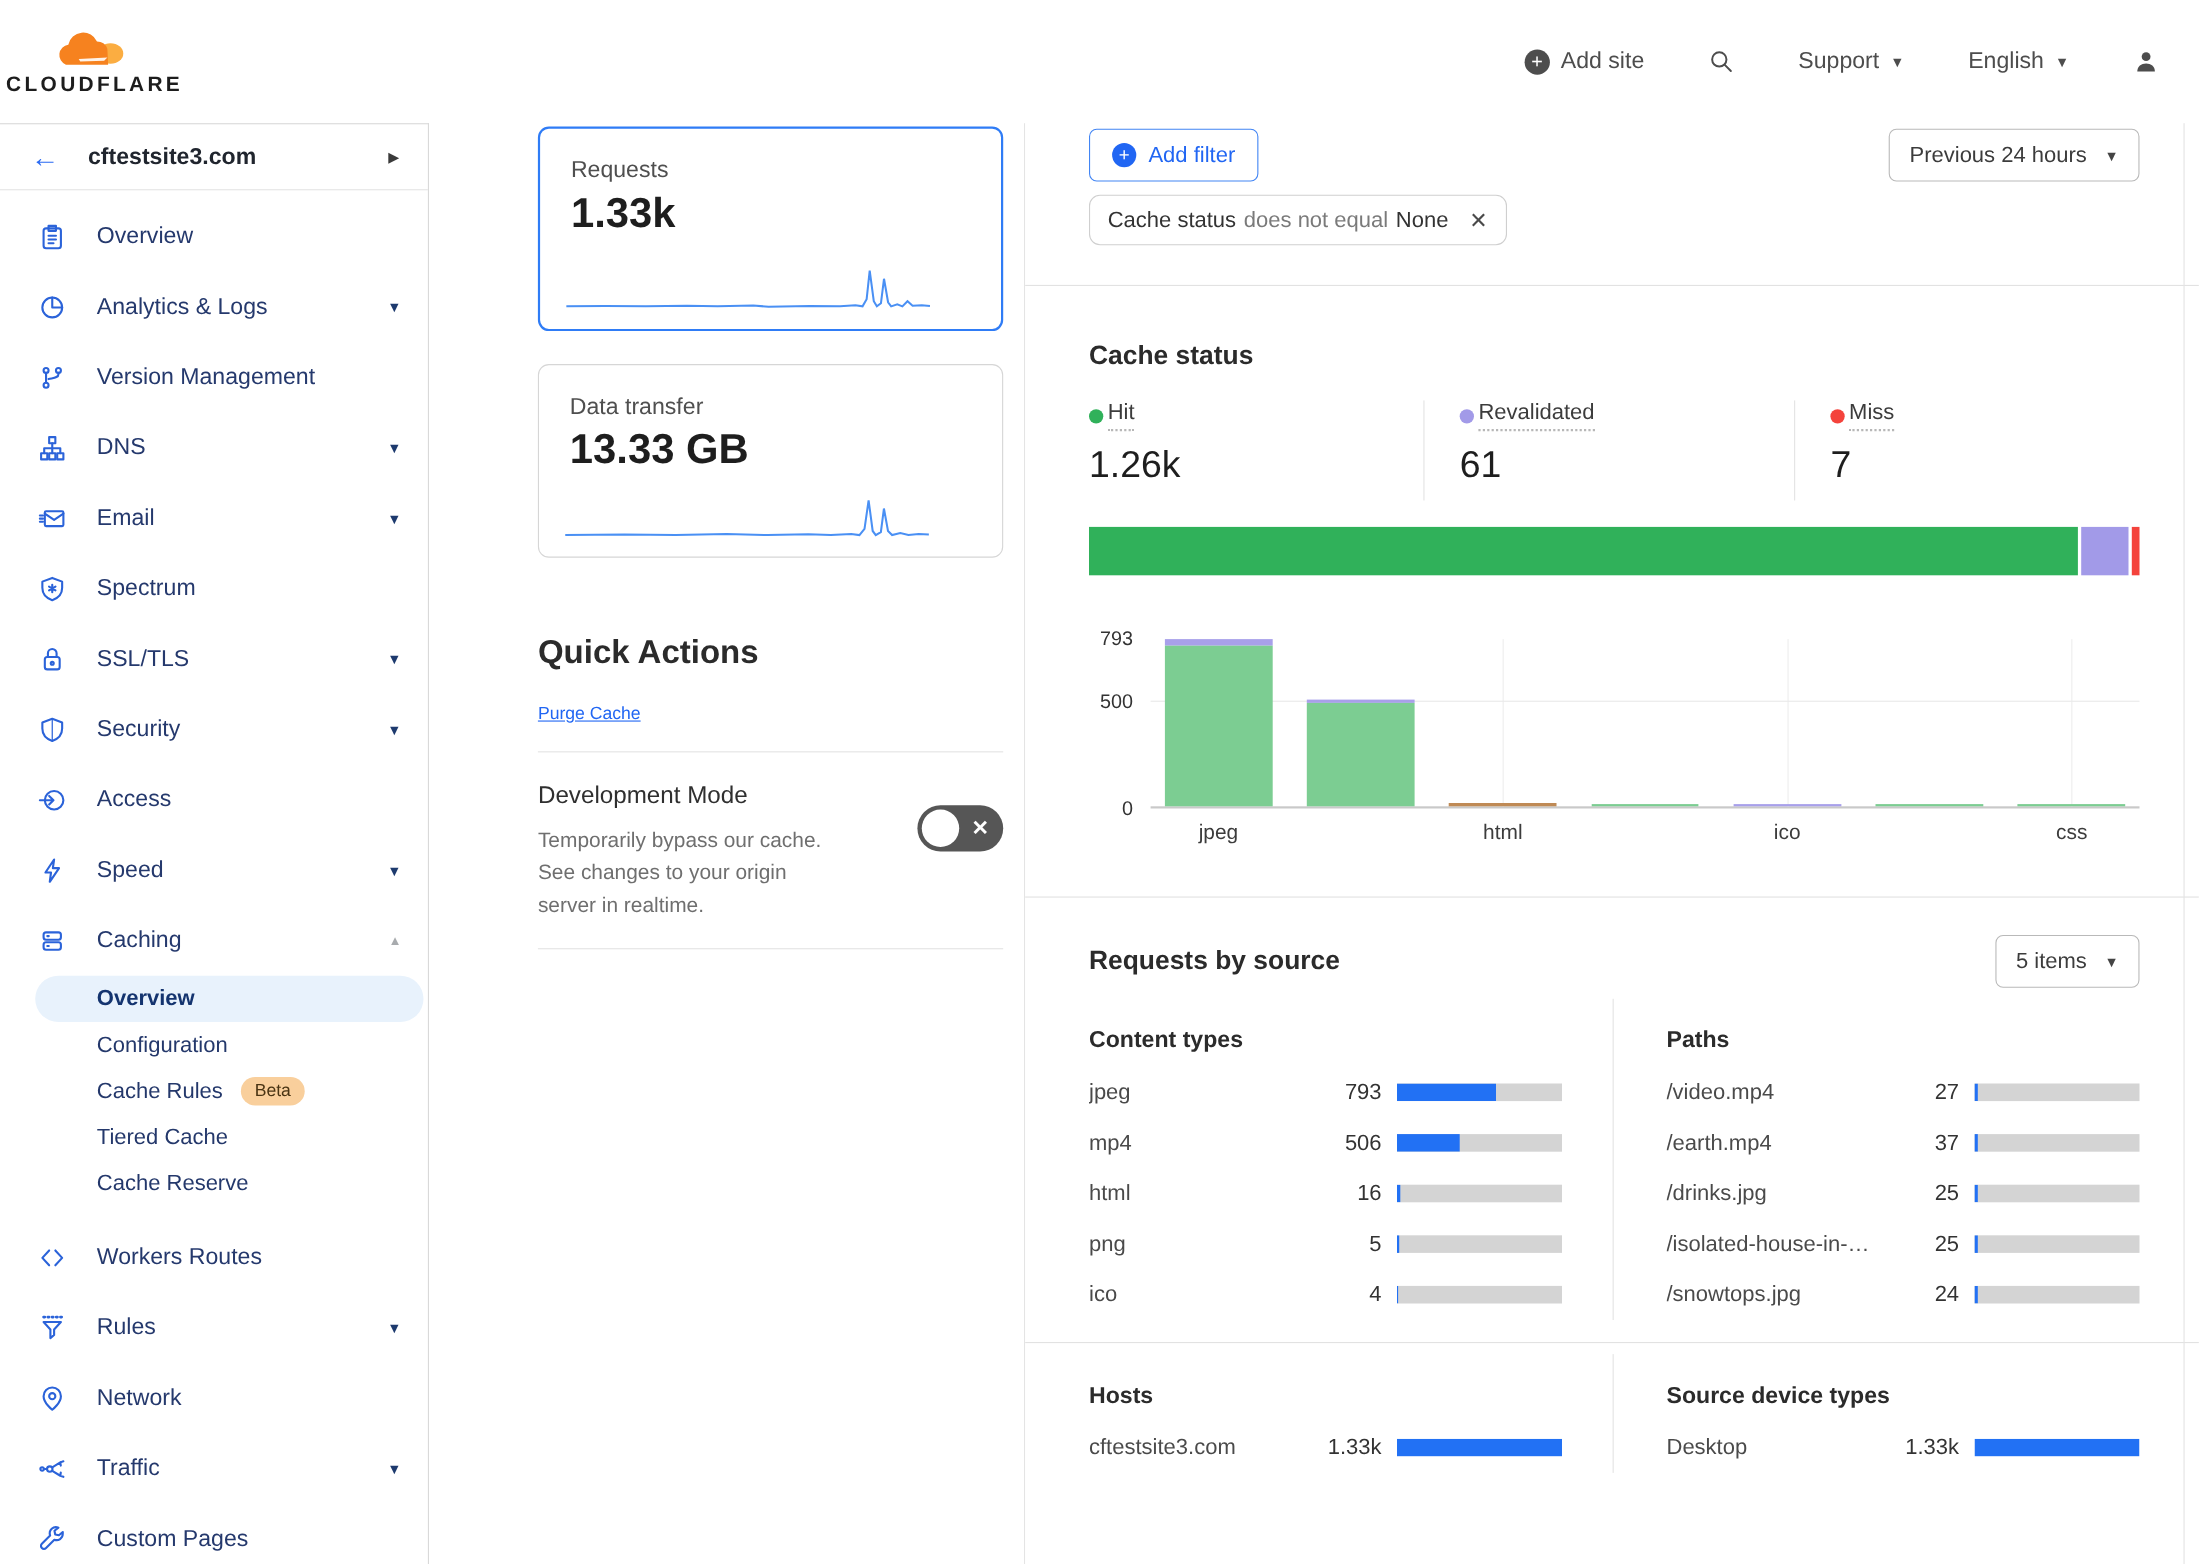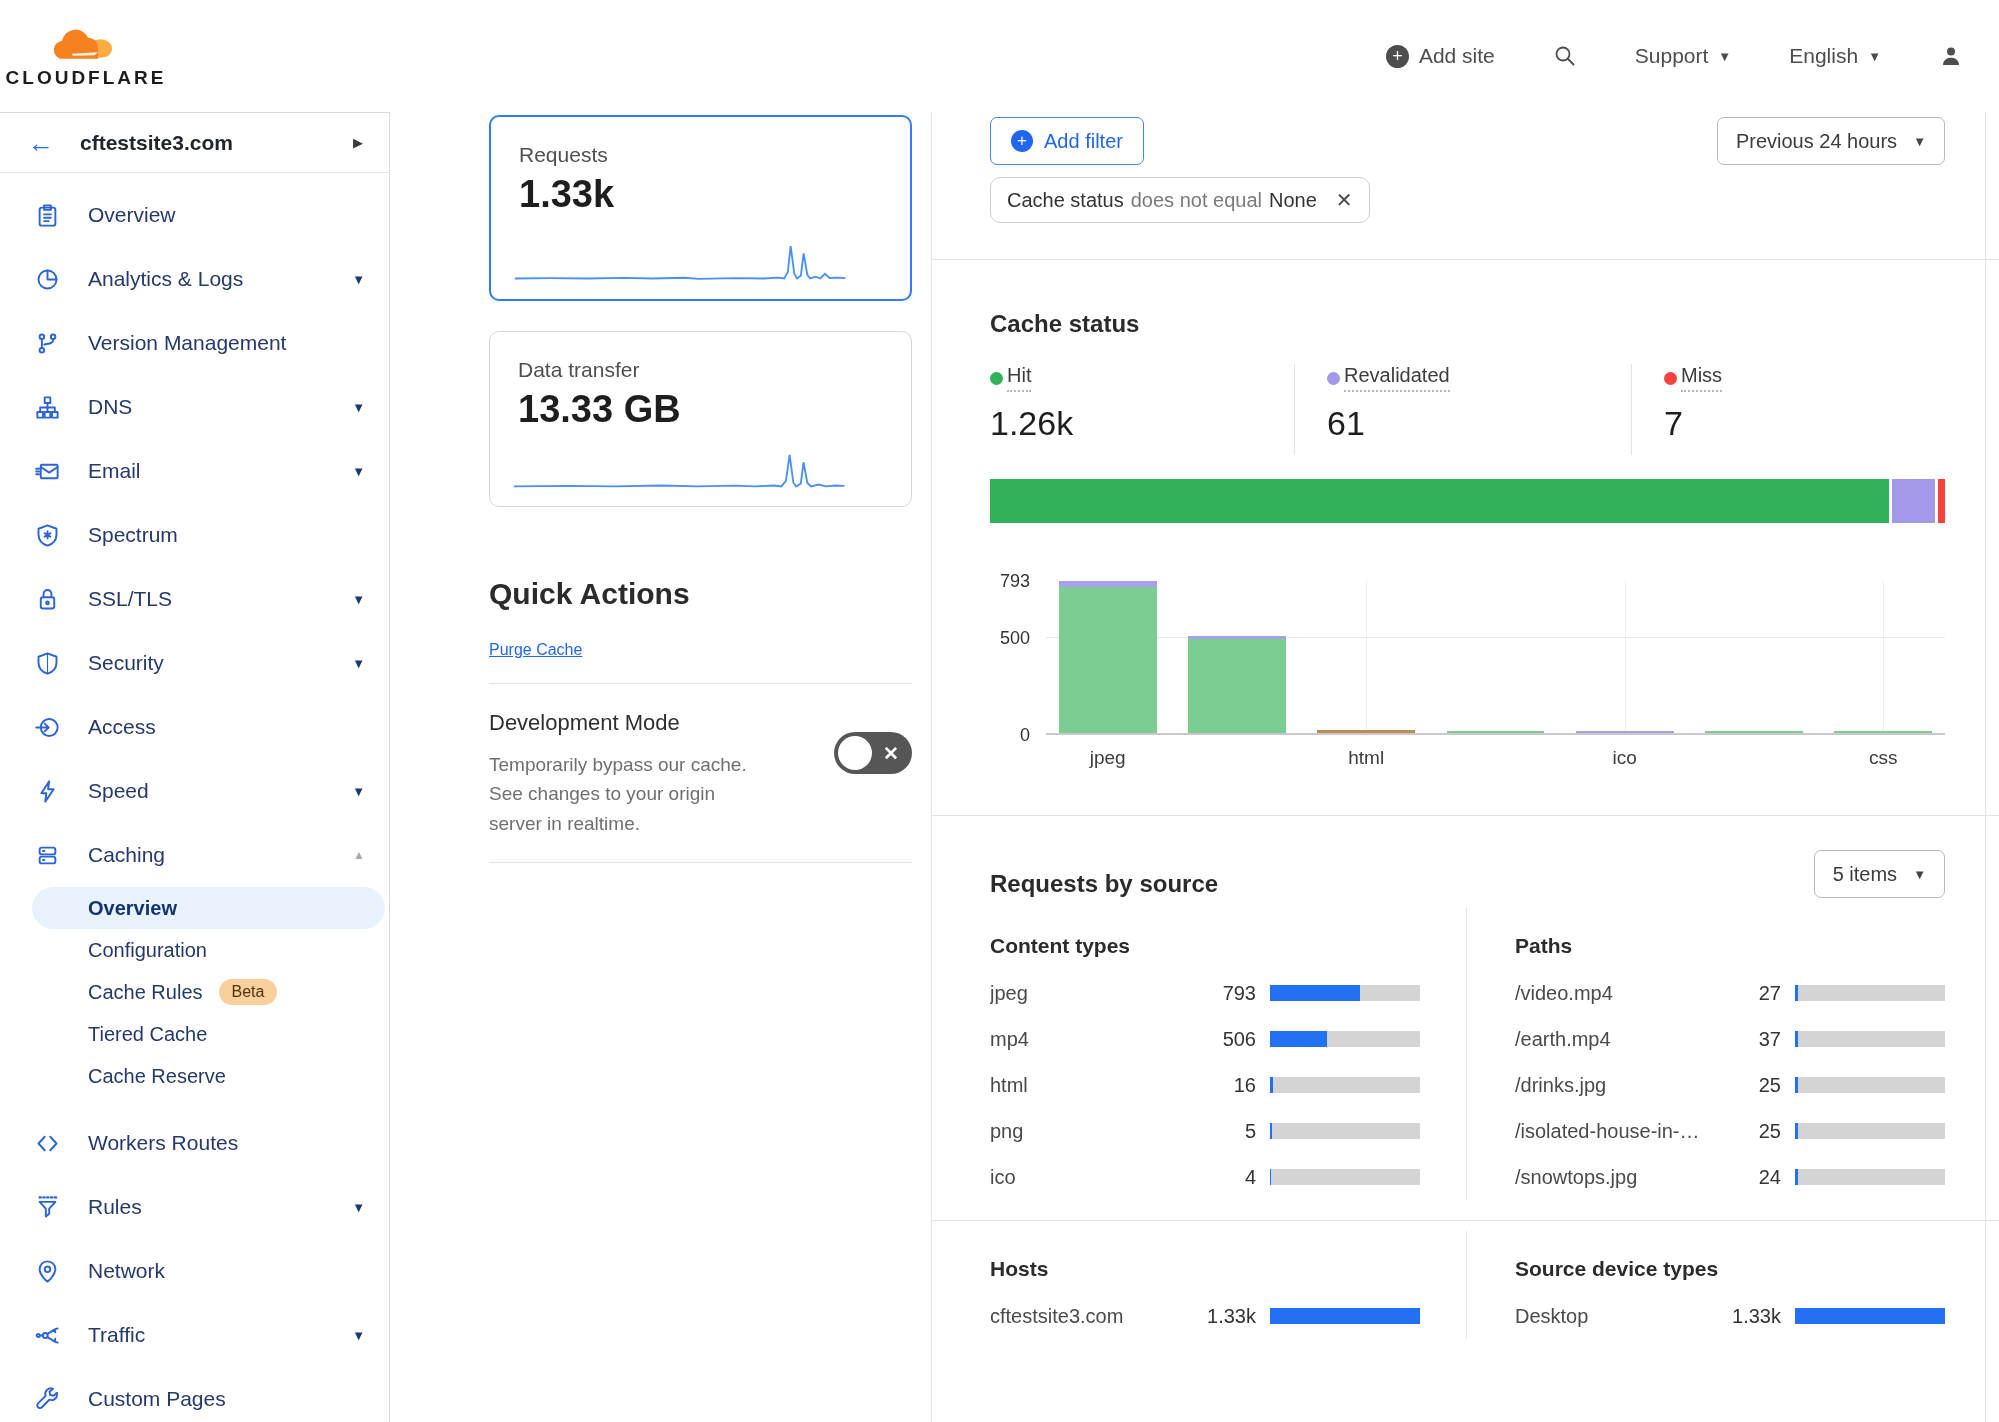--- a/index.html
+++ b/index.html
@@ -104,21 +104,21 @@
   .plot { flex:1; position:relative; height:154px; border-bottom:2px solid #c9c9c9;
     display:flex; align-items:flex-end; gap:18px; padding:0 6px; }
   .hgrid { position:absolute; left:0; right:0; height:1px; background:#e9e9e9; }
   .chart-col { flex:1; height:100%; display:flex; align-items:flex-end; justify-content:center; position:relative; }
   .chart-col.gridline::before { content:''; position:absolute; left:50%; top:0; bottom:0; width:1px; background:#ededed; }
   .chart-stack { width:88%; height:100%; display:flex; flex-direction:column; justify-content:flex-end;
     position:relative; z-index:1; }
   .tick-row { display:flex; margin-left:56px; margin-top:12px; gap:18px; padding:0 6px; }
   .chart-tick { flex:1; text-align:center; font-size:19px; color:#3c3c3c; }
   .rbs-hr { margin-top:46px; }
-  .rbs-head { margin-top:34px; display:flex; justify-content:space-between; align-items:flex-end; }
+  .rbs-head { margin-top:34px; display:flex; justify-content:space-between; align-items:center; }
   .src-cols { display:flex; margin-top:10px;justify-content:center; }
   .src-col { flex:1; min-width:0; }
   .src-col.right { border-left:1px solid #e3e3e3; padding-left:48px; margin-left:46px; }
   .src-col h4 { font-size:21px; font-weight:bold; color:#2b2b2b; margin:26px 0 12px; }
   .src-row { display:flex; align-items:center; height:46px; font-size:20px; }
   .src-label { flex:1; color:#4a4a4a; white-space:nowrap; overflow:hidden; text-overflow:ellipsis; }
   .src-value { width:70px; text-align:right; color:#333; flex:0 0 70px; }
   .src-bar { width:150px; height:16px; background:#d4d4d4; margin-left:14px; flex:0 0 150px; overflow:hidden; }
   .src-fill { display:block; height:100%; background:#2271f4; }
   .hosts-hr { margin-top:20px; }

